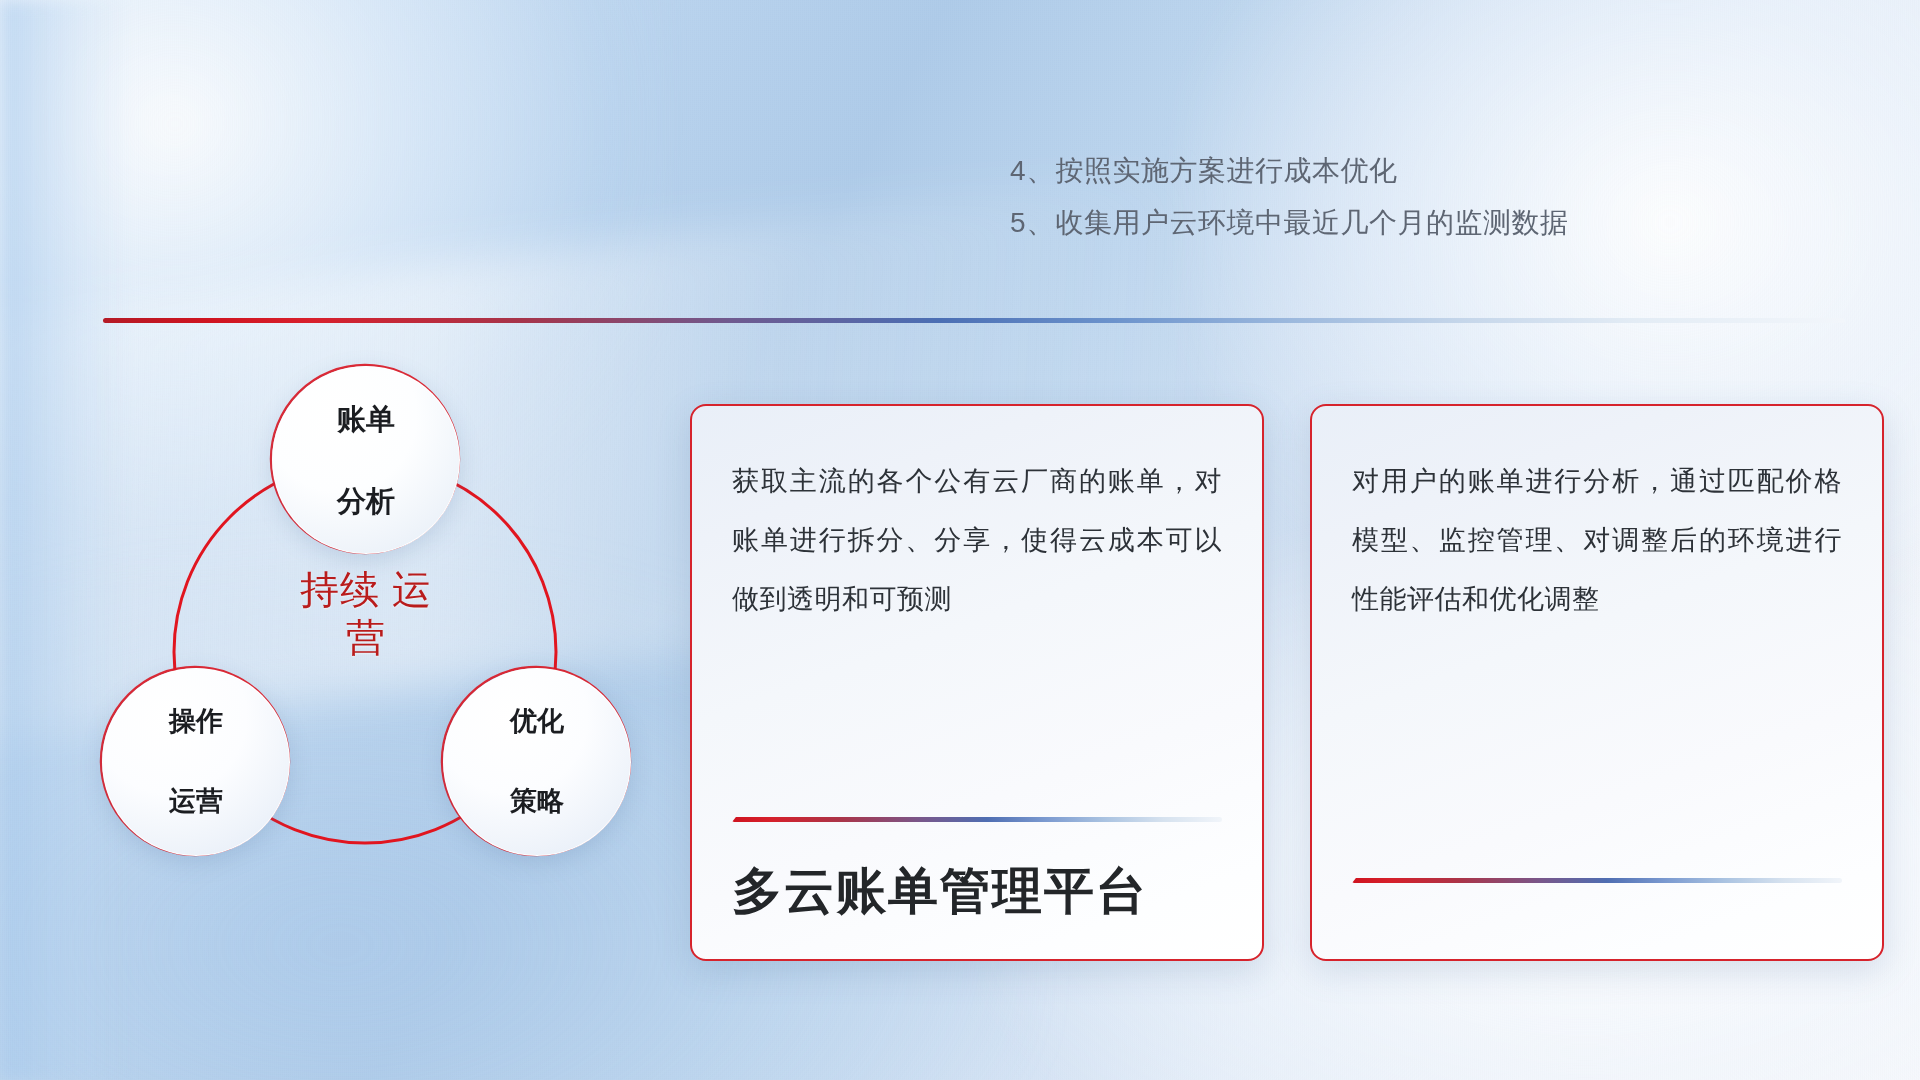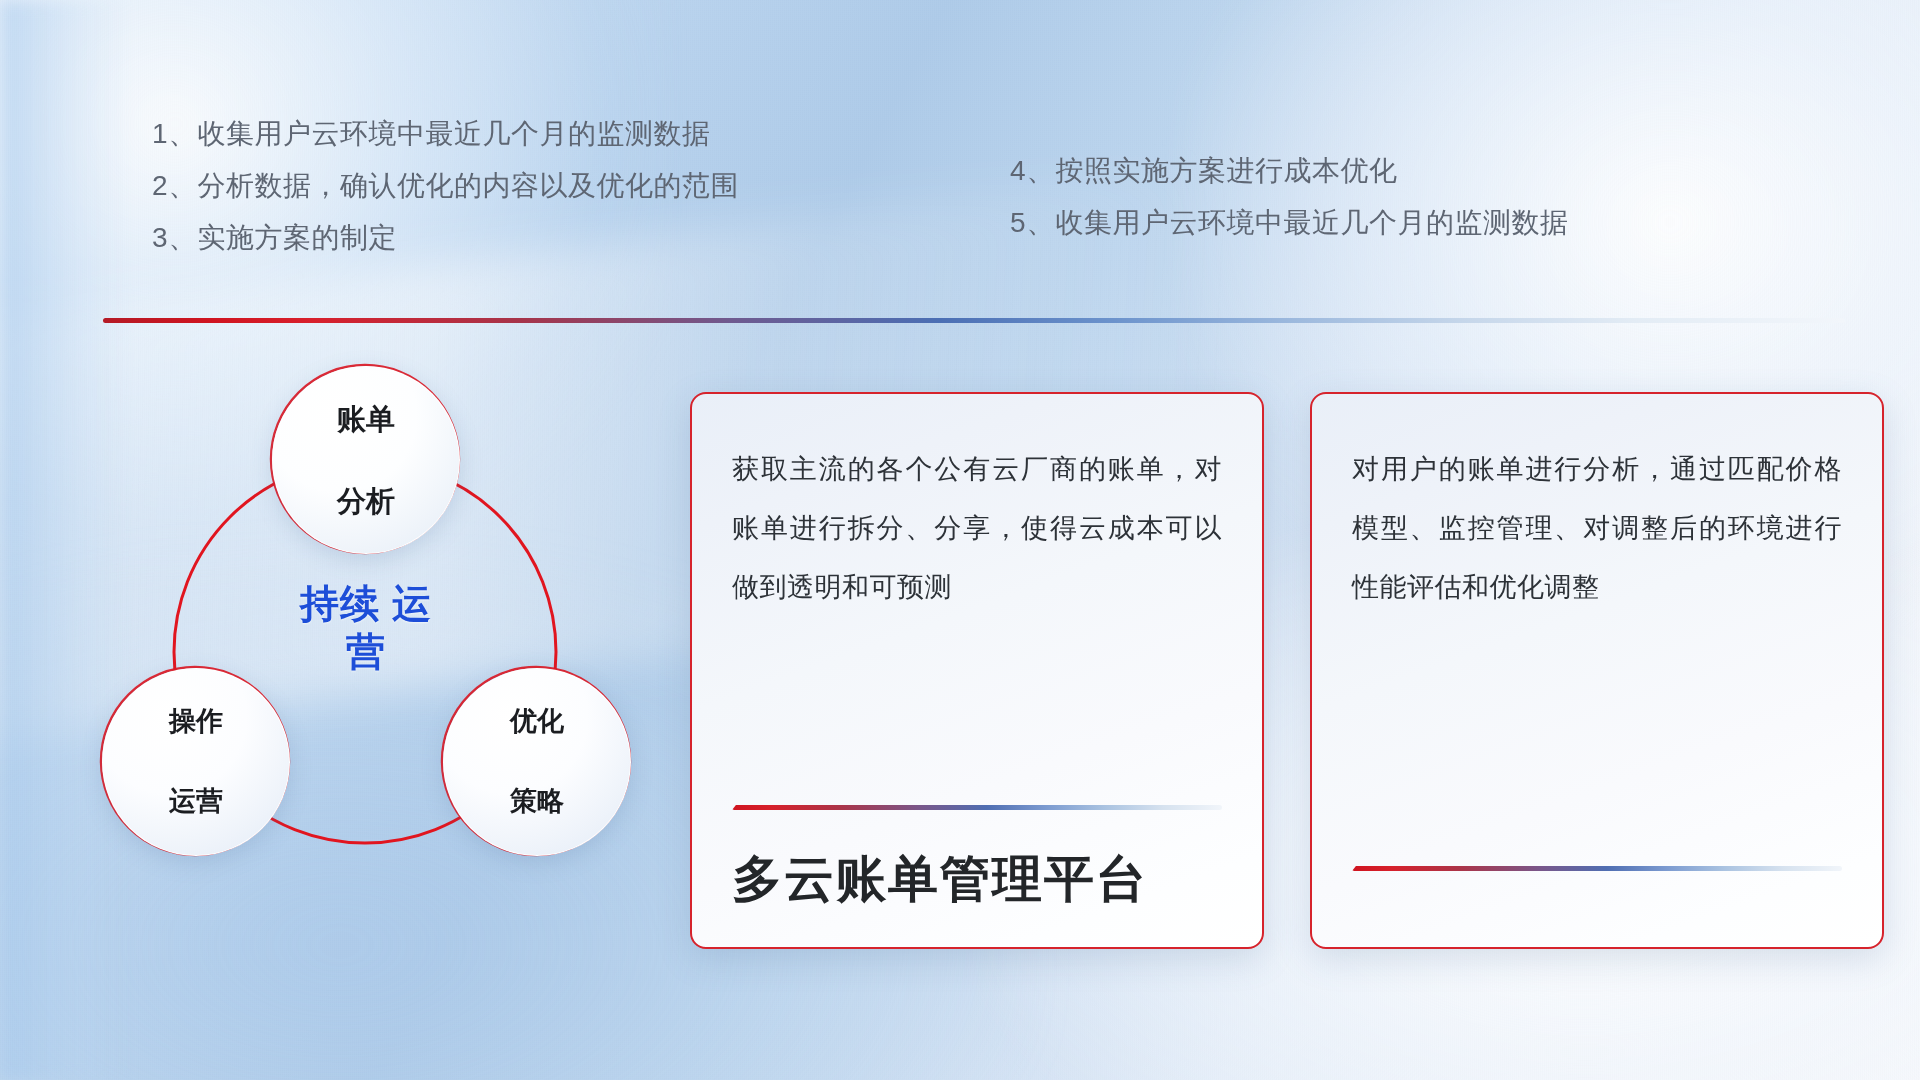--- a/index.html
+++ b/index.html
@@ -215,35 +215,35 @@
     line-height: 1.32;
     background:
       radial-gradient(circle at 36% 26%, #ffffff 0%, #fcfdff 42%, #eef3fa 74%, #e1eaf6 100%);
     border: 1.5px solid rgba(255,255,255,0.95);
   }
   .bubble span { display: block; }
 
   .venn-center {
     position: absolute;
     left: 196px;
-    top: 228px;
+    top: 214px;
     width: 148px;
     text-align: center;
-    color: #1d4ed8;
+    color: #b91c1c;
     font-size: 39px;
-    font-weight: 700;
+    font-weight: 400;
     line-height: 1.22;
     letter-spacing: 1px;
     text-shadow: 0 1px 2px rgba(255,255,255,0.6);
   }
 
   
   .card {
     position: absolute;
-    top: 392px;
+    top: 404px;
     width: 570px;
     height: 553px;
     border-radius: 16px;
     border: 2px solid #d6232c;
     background: linear-gradient(160deg,
       #e9eff8 0%,
       #eef2f9 18%,
       #f4f7fb 42%,
       #f9fafd 66%,
       #fdfeff 88%,
@@ -304,31 +304,20 @@
 
   <div class="bg-base"></div>
   <div class="bg-glow-1"></div>
   <div class="bg-glow-2"></div>
   <div class="bg-glow-3"></div>
   <div class="bg-glow-4"></div>
   <div class="bg-streak"></div>
   <div class="bg-band-left"></div>
   <div class="bg-noise"></div>
 
-  <div class="steps steps-left">
-    <div class="step-item">
-      <span class="num">1、</span><span>收集用户云环境中最近几个月的监测数据</span>
-    </div>
-    <div class="step-item">
-      <span class="num">2、</span><span>分析数据，确认优化的内容以及优化的范围</span>
-    </div>
-    <div class="step-item">
-      <span class="num">3、</span><span>实施方案的制定</span>
-    </div>
-  </div>
 
   <div class="steps steps-right">
     <div class="step-item">
       <span class="num">4、</span><span>按照实施方案进行成本优化</span>
     </div>
     <div class="step-item">
       <span class="num">5、</span><span>收集用户云环境中最近几个月的监测数据</span>
     </div>
   </div>
 

